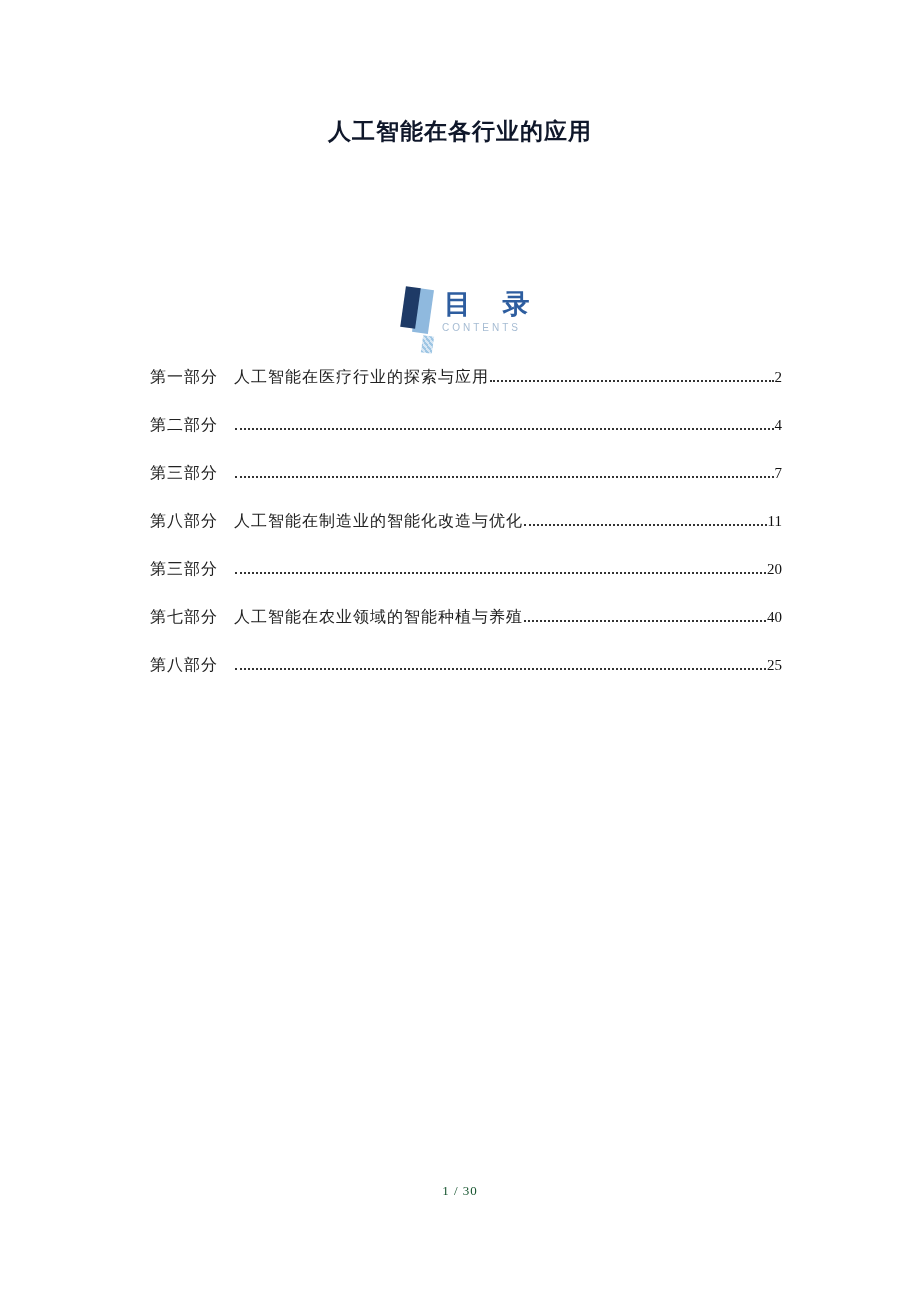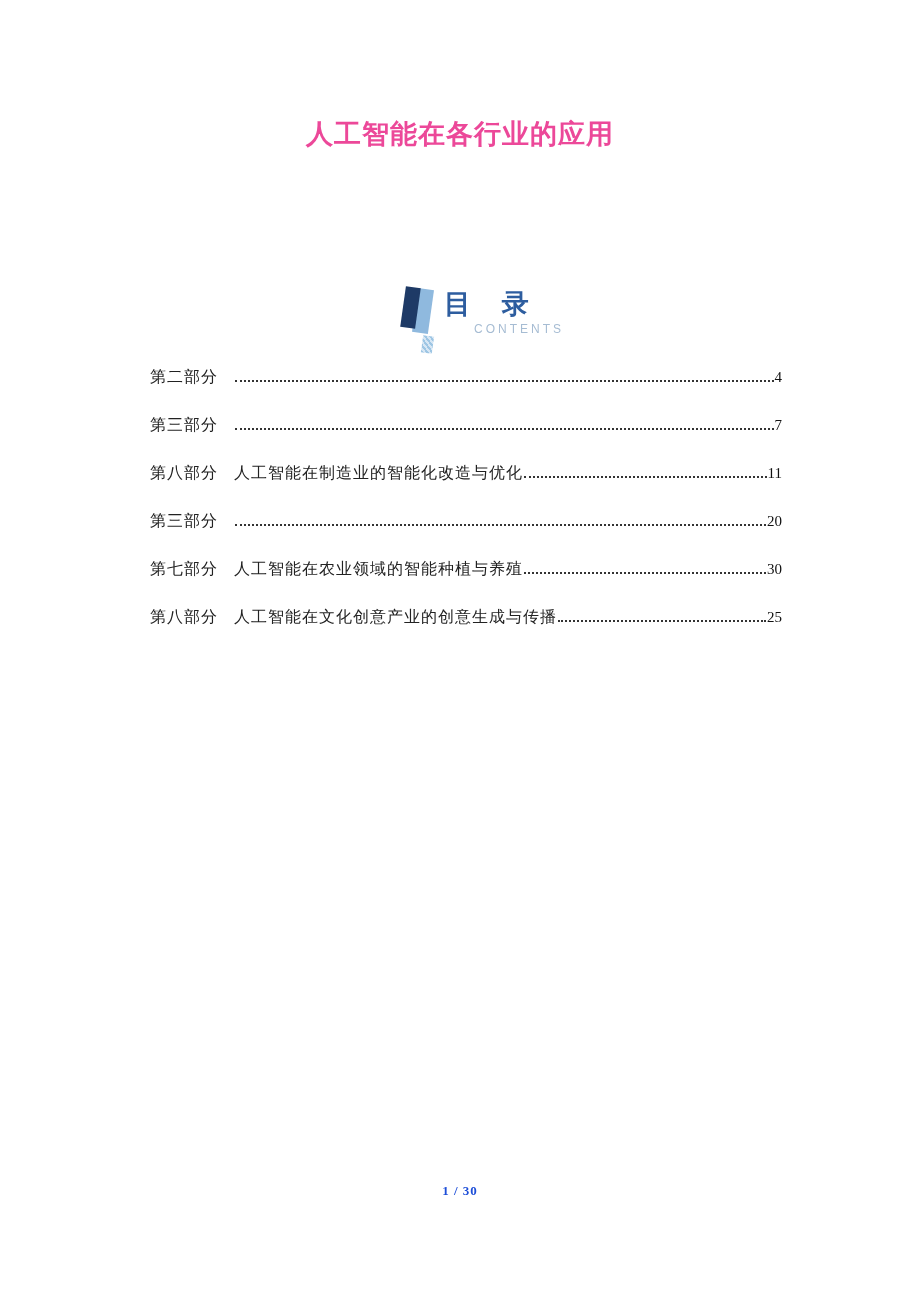--- a/index.html
+++ b/index.html
@@ -18,23 +18,23 @@
 
   
   .doc-title {
     position: absolute;
     top: 116px;
     left: 0;
     width: 100%;
     text-align: center;
     font-family: "Liberation Sans", "DejaVu Sans", sans-serif;
     font-weight: bold;
-    font-size: 27px;
-    letter-spacing: 1px;
-    color: #ec4899;
+    font-size: 23px;
+    letter-spacing: 1px;
+    color: #0f172a;
   }
 
   
   .toc-header {
     position: absolute;
     top: 284px;
     left: 398px;
     width: 180px;
     height: 75px;
   }
@@ -69,37 +69,36 @@
     top: 50px;
     width: 11px;
     height: 17px;
     transform: rotate(8deg);
     background: repeating-linear-gradient(45deg, #9ec6e4 0 2px, #d6e6f4 2px 4px);
   }
   .toc-heading {
     position: absolute;
     left: 46px;
     top: 2px;
-    font-family: Liberation Serif, serif;
+    font-family: Liberation Sans, sans-serif;
     font-weight: bold;
     font-size: 27px;
     letter-spacing: 12px;
     color: #2d5d9f;
     white-space: nowrap;
   }
   .toc-subheading {
     position: absolute;
     left: 44px;
     top: 38px;
     font-family: "Liberation Sans", "DejaVu Sans", sans-serif;
-    font-size: 12px;
+    font-size: 10px;
     letter-spacing: 3px;
     color: #a6bcd3;
     white-space: nowrap;
-    margin-left: 32px;
   }
 
   
   .toc-list {
     position: absolute;
     top: 353px;
     left: 150px;
     width: 632px;
   }
   .toc-row {
@@ -134,42 +133,48 @@
   }
 
   
   .page-footer {
     position: absolute;
     top: 1183px;
     left: 0;
     width: 100%;
     text-align: center;
     font-size: 13px;
-    font-weight: bold;
-    color: #1d4ed8;
+    font-weight: normal;
+    color: #14532d;
     letter-spacing: 1px;
   }
 </style>
 </head>
 <body>
 
 <div class="doc-title">人工智能在各行业的应用</div>
 
 <div class="toc-header">
   <div class="toc-logo">
     <div class="logo-light"></div>
     <div class="logo-dark"></div>
     <div class="logo-tail"></div>
   </div>
   <div class="toc-heading">目 录</div>
   <div class="toc-subheading">CONTENTS</div>
 </div>
 
 <div class="toc-list">
 
+  <div class="toc-row">
+    <span class="toc-label">第一部分</span>
+    <span class="toc-entry-title">人工智能在医疗行业的探索与应用</span>
+    <span class="toc-leader"></span>
+    <span class="toc-page">2</span>
+  </div>
 
   <div class="toc-row">
     <span class="toc-label">第二部分</span>
     <span class="toc-leader"></span>
     <span class="toc-page">4</span>
   </div>
 
   <div class="toc-row">
     <span class="toc-label">第三部分</span>
     <span class="toc-leader"></span>
@@ -187,25 +192,24 @@
   <div class="toc-row">
     <span class="toc-label">第三部分</span>
     <span class="toc-leader"></span>
     <span class="toc-page">20</span>
   </div>
 
   <div class="toc-row">
     <span class="toc-label">第七部分</span>
     <span class="toc-entry-title">人工智能在农业领域的智能种植与养殖</span>
     <span class="toc-leader"></span>
-    <span class="toc-page">30</span>
+    <span class="toc-page">40</span>
   </div>
 
   <div class="toc-row">
     <span class="toc-label">第八部分</span>
-    <span class="toc-entry-title">人工智能在文化创意产业的创意生成与传播</span>
     <span class="toc-leader"></span>
     <span class="toc-page">25</span>
   </div>
 
 </div>
 
 <div class="page-footer">1 / 30</div>
 
 </body></html>

